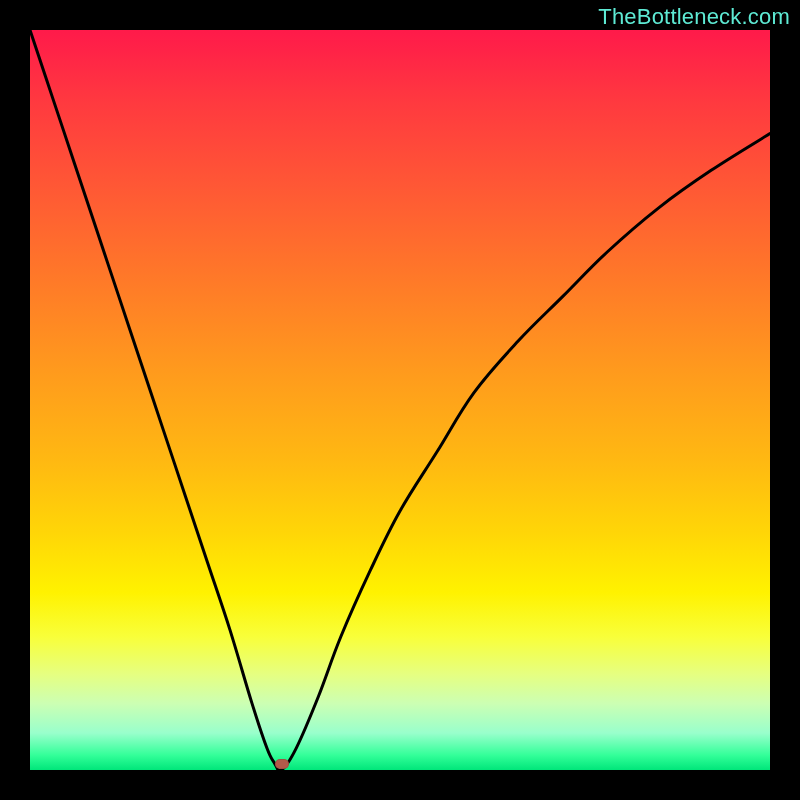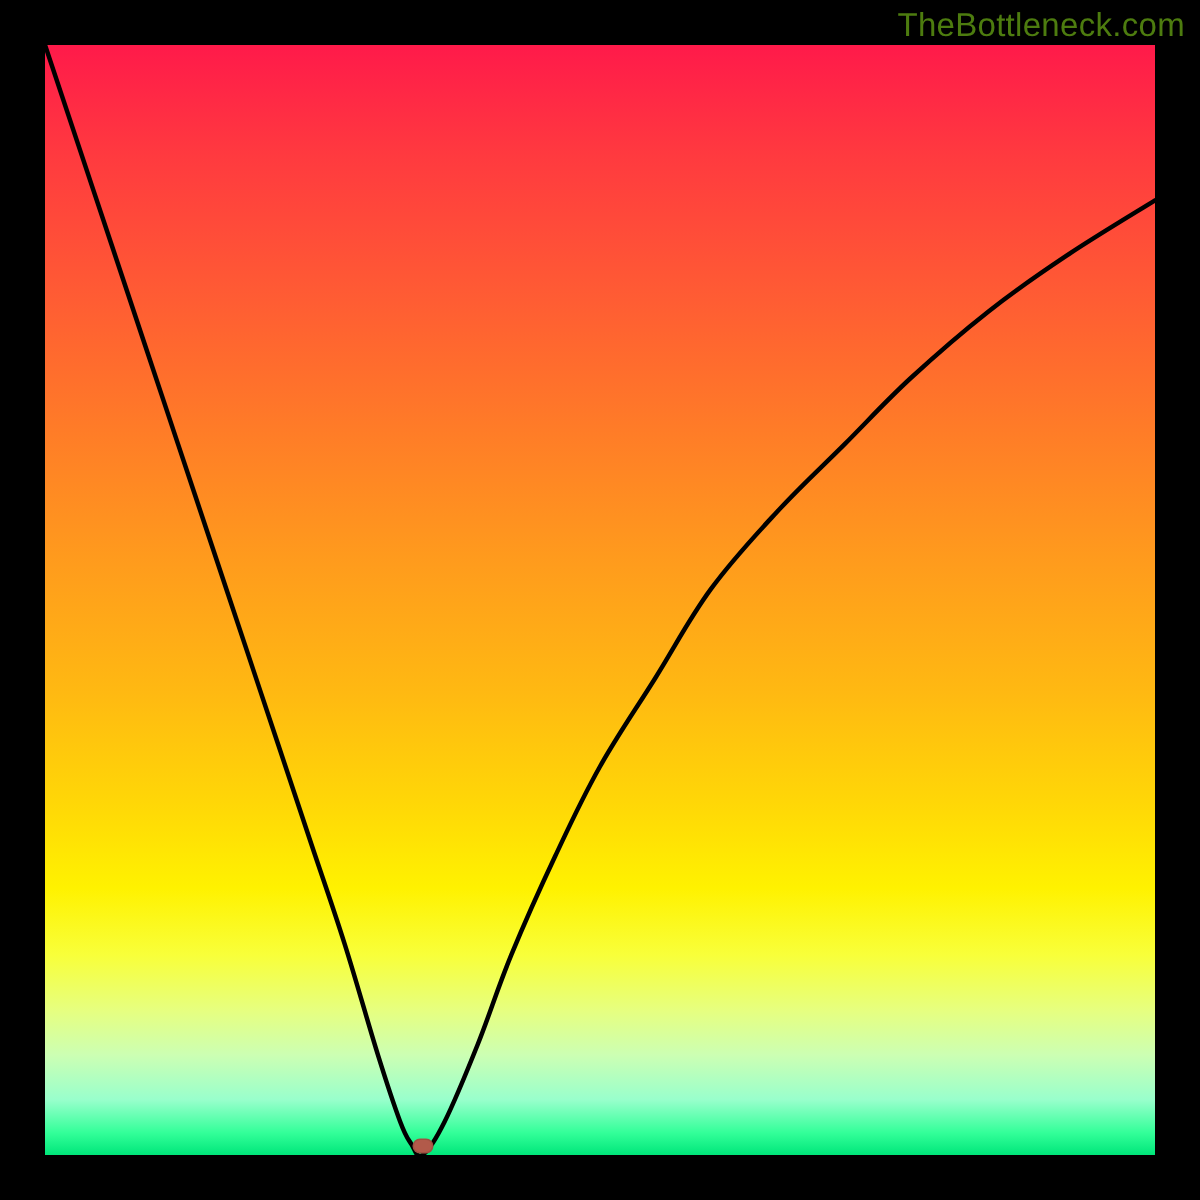--- a/index.html
+++ b/index.html
@@ -46,21 +46,21 @@
     left: 0;
     top: 0;
     width: 740px;
     height: 740px;
     pointer-events: none;
   }
   .watermark {
     position: absolute;
     top: 4px;
     right: 10px;
-    color: #4d7c0f;
+    color: #5eead4;
     font-size: 22px;
     letter-spacing: 0.2px;
     font-weight: 500;
     user-select: none;
   }
   .marker {
     position: absolute;
     width: 14px;
     height: 10px;
     border-radius: 5px;

